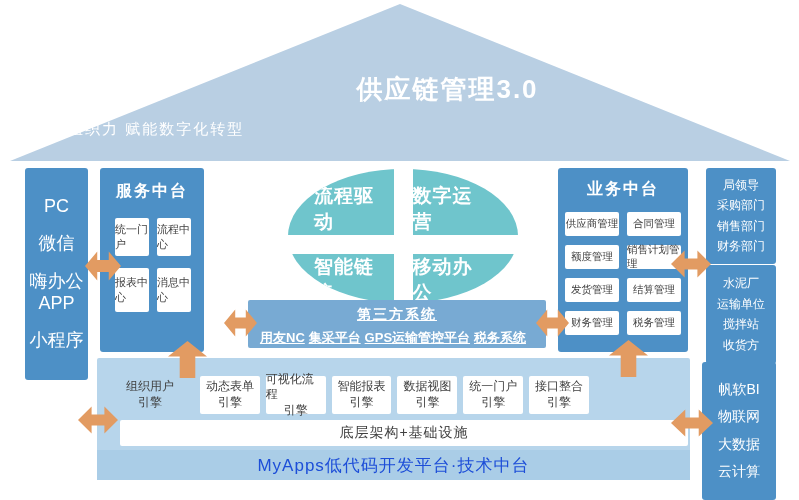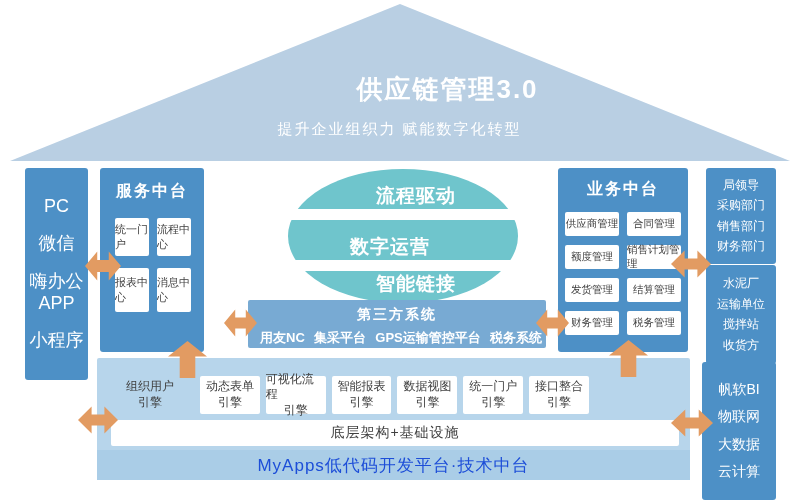--- a/index.html
+++ b/index.html
@@ -5,21 +5,21 @@
   html,body{margin:0;padding:0;background:#ffffff;}
   body{font-family:"Liberation Sans","DejaVu Sans",sans-serif;}
   .stage{position:relative;width:799px;height:500px;background:#ffffff;overflow:hidden;}
   .abs{position:absolute;}
 
   
   .roof{left:10px;top:4px;width:780px;height:157px;background:#b9cfe3;
         clip-path:polygon(50% 0,100% 100%,0 100%);}
   .roof-title{left:0;top:72px;width:100%;text-align:center;color:#ffffff;
         font-size:26px;font-weight:bold;letter-spacing:2px;margin-left:48px;}
-  .roof-subtitle{left:0;top:120px;width:100%;text-align:center;color:#ffffff;
+  .roof-subtitle{left:0;top:120px;width:100%;text-align:left;color:#ffffff;
         font-size:15px;letter-spacing:2px;}
 
   
   .panel{background:#4d90c6;border-radius:3px;color:#ffffff;}
   .vlist{display:flex;flex-direction:column;justify-content:space-evenly;
          align-items:center;text-align:center;}
   .panel-title{text-align:center;font-weight:bold;font-size:16px;color:#ffffff;
          letter-spacing:2px;}
   .chip{background:#ffffff;border-radius:2px;color:#3f3f3f;display:flex;
         align-items:center;justify-content:center;font-size:11px;}
@@ -40,49 +40,49 @@
 
   .business{left:558px;top:168px;width:130px;height:184px;}
   .business .panel-title{margin-top:11px;}
   .business-grid{display:grid;grid-template-columns:1fr 1fr;grid-auto-rows:24px;
         column-gap:8px;row-gap:9px;padding:12px 7px 0 7px;}
   .business-grid .chip{font-size:10.5px;}
 
   
   .ellipse{left:288px;top:169px;width:230px;height:134px;border-radius:50%;
         overflow:hidden;background:#ffffff;display:grid;
-        grid-template-columns:1fr;grid-template-rows:1fr 1fr;gap:11px;}
+        grid-template-columns:1fr 1fr;grid-template-rows:1fr 1fr;gap:19px;}
   .ellipse .quad{background:#6fc5cc;display:flex;align-items:center;
         justify-content:center;color:#ffffff;font-size:19px;font-weight:bold;
         letter-spacing:1px;}
   .ellipse .q-tl{padding:14px 0 0 26px;}
   .ellipse .q-tr{padding:14px 26px 0 0;}
   .ellipse .q-bl{padding:0 0 14px 26px;}
   .ellipse .q-br{padding:0 26px 14px 0;}
 
   
   .third-party{left:248px;top:300px;width:298px;height:48px;background:#78aad3;
-        border-radius:2px;color:#ffffff;}
+        border-radius:2px;color:#ffffff;text-decoration:underline;}
   .tp-title{text-align:center;font-size:14px;font-weight:bold;margin-top:6px;
         letter-spacing:2px;}
   .tp-items{display:flex;justify-content:space-between;align-items:center;
-        padding:5px 4px 0 12px;font-size:13px;font-weight:bold;}
+        padding:5px 20px 0 12px;font-size:13px;font-weight:bold;}
 
   
   .platform{left:97px;top:358px;width:593px;height:122px;background:#b7d5eb;
         border-radius:2px;}
   .platform-strip{left:0;top:92px;width:593px;height:30px;background:#aacde7;}
   .engine-plain{left:13px;top:18px;width:80px;height:38px;display:flex;
         flex-direction:column;align-items:center;justify-content:center;
         color:#3f3f3f;font-size:12px;line-height:1.3;}
   .engine-row{left:103px;top:18px;width:389px;height:38px;display:flex;gap:6px;}
   .engine-chip{flex:1;background:#ffffff;border-radius:2px;display:flex;
         flex-direction:column;align-items:center;justify-content:center;
         color:#3f3f3f;font-size:12px;line-height:1.3;}
-  .infra-bar{left:14px;top:62px;width:568px;height:26px;background:#ffffff;
+  .infra-bar{left:23px;top:62px;width:568px;height:26px;background:#ffffff;
         border-radius:2px;display:flex;align-items:center;justify-content:center;
         color:#3f3f3f;font-size:14px;letter-spacing:1px;}
   .platform-title{left:0;top:96px;width:100%;text-align:center;color:#1d4ed8;
         font-size:17px;font-weight:normal;letter-spacing:1px;}
 
   
   .arrow-h{background:#e29b62;
     clip-path:polygon(0 50%,34% 2%,34% 30%,66% 30%,66% 2%,100% 50%,66% 98%,66% 70%,34% 70%,34% 98%);}
   .arrow-up{background:#e29b62;
     clip-path:polygon(50% 0,100% 42%,70% 42%,70% 100%,30% 100%,30% 42%,0 42%);}

